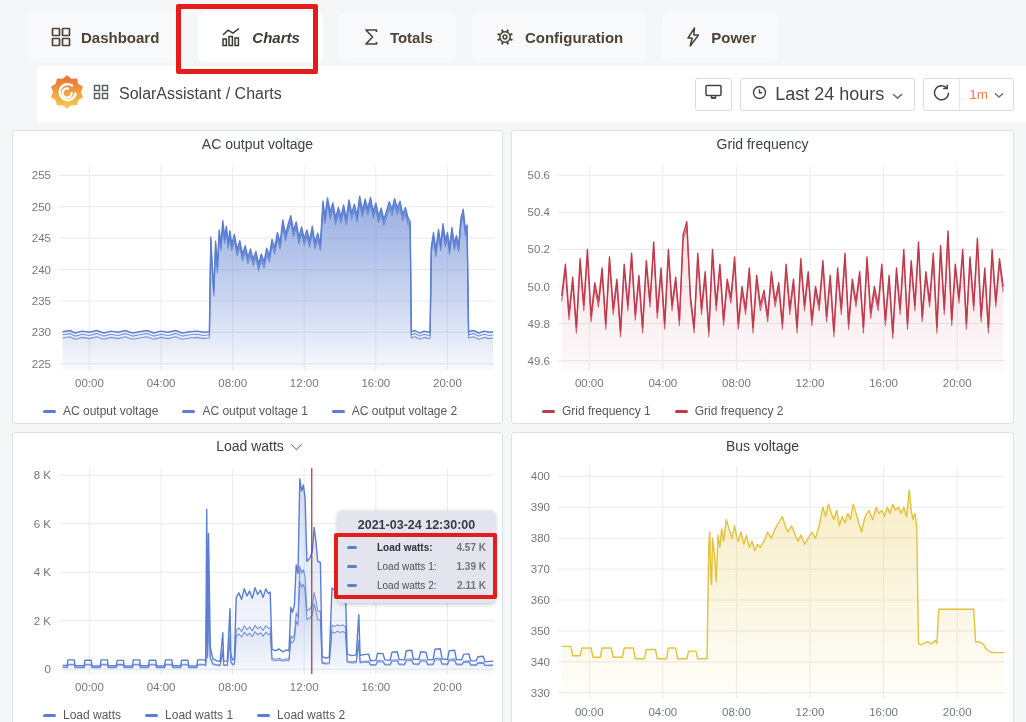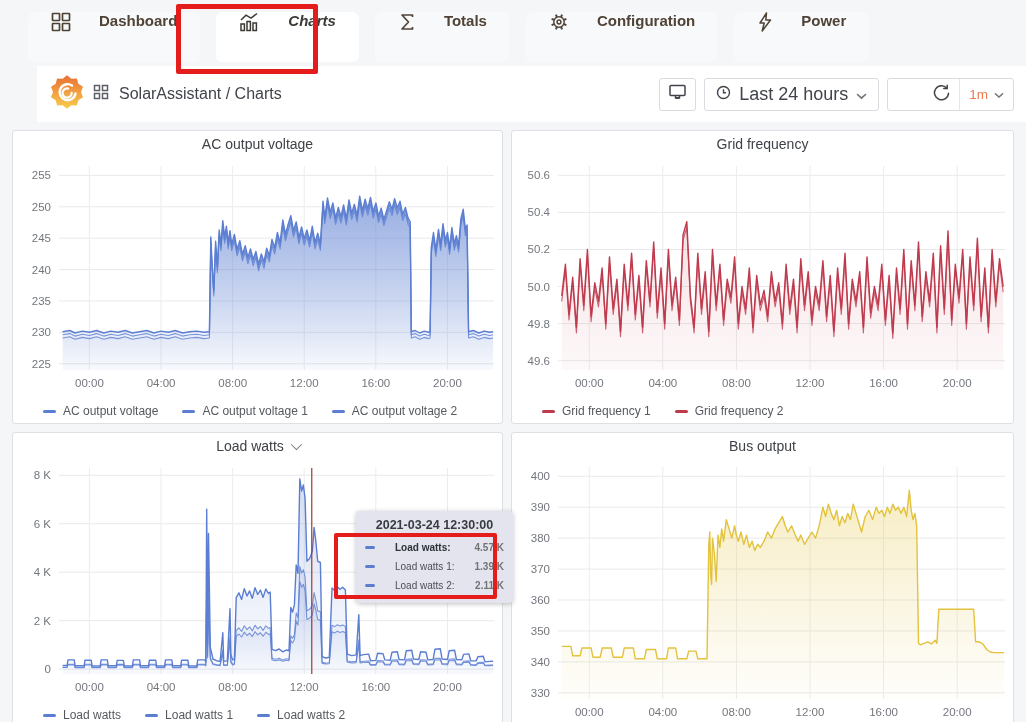--- a/index.html
+++ b/index.html
@@ -1,51 +1,51 @@
 <!DOCTYPE html>
 <html><head>
 <meta charset="utf-8">
 <style>
   * { margin:0; padding:0; box-sizing:border-box; }
   html,body { width:1026px; height:722px; overflow:hidden; background:#f5f6f8;
     font-family:"Liberation Sans", sans-serif; }
   
   .navbar { height:66px; background:linear-gradient(90deg,#eed469 0%,#ecცd 0,#ecc95f 22%,#e5af56 55%,#dd9549 100%);
     display:flex; align-items:flex-start; padding:12px 0 0 28px; gap:16px; position:relative; }
-  .tab { height:50px; display:flex; gap:28px; padding:0 23px;
+  .tab { height:50px; display:flex; align-items:center; gap:10px; padding:0 23px;
     border-radius:7px 7px 6px 6px; background:rgba(255,255,255,0.32); color:#4e4336;
     font-size:15px; font-weight:bold; cursor:pointer; }
   .tab.active { background:#ffffff; color:#3c3a35;font-style:italic; }
   .tab svg { display:block; }
   
   .header { height:56px; background:#fff; display:flex; align-items:center; padding:0 12px;margin-left:37px; }
   .brand { display:flex; align-items:center; gap:14px; }
   .crumb { display:flex; align-items:center; gap:10px; margin-left:8px; color:#41444b; font-size:16px; }
   .hdr-right { margin-left:auto; display:flex; align-items:center; gap:8px; }
   .btn { height:33px; background:#fff; border:1px solid #d9dbe0; border-radius:3px;
     display:flex; align-items:center; justify-content:center; color:#41444b; font-size:18px; cursor:pointer; }
   .btn.icon-only { width:37px; }
   .btn.time { padding:0 11px; gap:8px; }
-  .btn-group { height:33px; display:flex; align-items:stretch; border:1px solid #d9dbe0; border-radius:3px; background:#fff;padding-left:36px; }
+  .btn-group { height:33px; display:flex; align-items:stretch; border:1px solid #d9dbe0; border-radius:3px; background:#fff; }
   .seg { display:flex; align-items:center; padding:0 9px; gap:6px; cursor:pointer; }
   .seg + .seg { border-left:1px solid #e4e6ea; }
   .interval { color:#ed7b4f; font-size:13.5px; }
   
   .content { padding:8px 12px 0 12px; display:grid; grid-template-columns:491px 503px; grid-template-rows:294px 296px; gap:8px; }
   .panel { background:#fff; border:1px solid #dfe0e4; border-radius:3px; display:flex; flex-direction:column; overflow:hidden; }
   .panel-title { height:28px; display:flex; align-items:center; justify-content:center; gap:7px;
     color:#3e4247; font-size:14px; font-weight:500; cursor:pointer; }
   .chev { width:8px; height:8px; border-right:1.6px solid #7b7f86; border-bottom:1.6px solid #7b7f86;
     transform:rotate(45deg) translateY(-2px); display:inline-block; }
   .legend { display:flex; align-items:center; gap:24px; padding:2px 0 0 30px; height:26px; }
   .legend-item { display:flex; align-items:center; gap:7px; color:#55585e; font-size:12px; cursor:pointer; }
   .dash { width:13px; height:3px; border-radius:2px; display:inline-block; }
   svg text.tick { font-family:"Liberation Sans", sans-serif; font-size:11.5px; fill:#73777d; }
   
-  .tooltip { position:absolute; left:356px; top:511px; width:157px; background:#e3e4ed;
+  .tooltip { position:absolute; left:338px; top:511px; width:157px; background:#e3e4ed;
     border-radius:4px; box-shadow:0 1px 5px rgba(0,0,0,0.25); padding:7px 9px 8px 9px; z-index:30; }
   .tt-head { text-align:center; font-size:12.5px; font-weight:bold; color:#383b42; margin-bottom:6px; }
   .tt-row { display:flex; align-items:center; gap:20px; font-size:10px; color:#4c4f56; height:19px; }
   .tt-row .dash { width:10px; height:3px; }
   .tt-row .lbl { flex:1; }
   .tt-row .val { font-weight:bold; color:#737373; }
   .tt-row.hl .lbl { font-weight:bold; color:#2f3238; }
   
   .anno { position:absolute; border:5px solid #e41d1c; border-radius:2px; z-index:40; pointer-events:none; }
   #anno-tab { left:176px; top:4px; width:142px; height:70px; }
@@ -344,21 +344,21 @@
           <span>Load watts 1</span>
         </span>
         <span class="legend-item">
           <span class="dash" style="background:#5b7ed1"></span>
           <span>Load watts 2</span>
         </span>
       </div>
   </div>
   <div class="panel">
     <div class="panel-title">
-      <span>Bus output</span>
+      <span>Bus voltage</span>
     </div>
     <div id="chart3"><svg width="501" height="264" viewBox="0 0 501 264">
           <defs>
             <linearGradient id="g3" x1="0" y1="0" x2="0" y2="1">
               <stop offset="0" stop-color="#e3c23c" stop-opacity="0.3"></stop>
               <stop offset="1" stop-color="#e3c23c" stop-opacity="0.02"></stop>
             </linearGradient>
           </defs>
           <line x1="46" x2="493" y1="233.81333333333333" y2="233.81333333333333" stroke="#e8e9eb"></line>
           <text class="tick" x="38" y="237.81333333333333" text-anchor="end">330</text>

